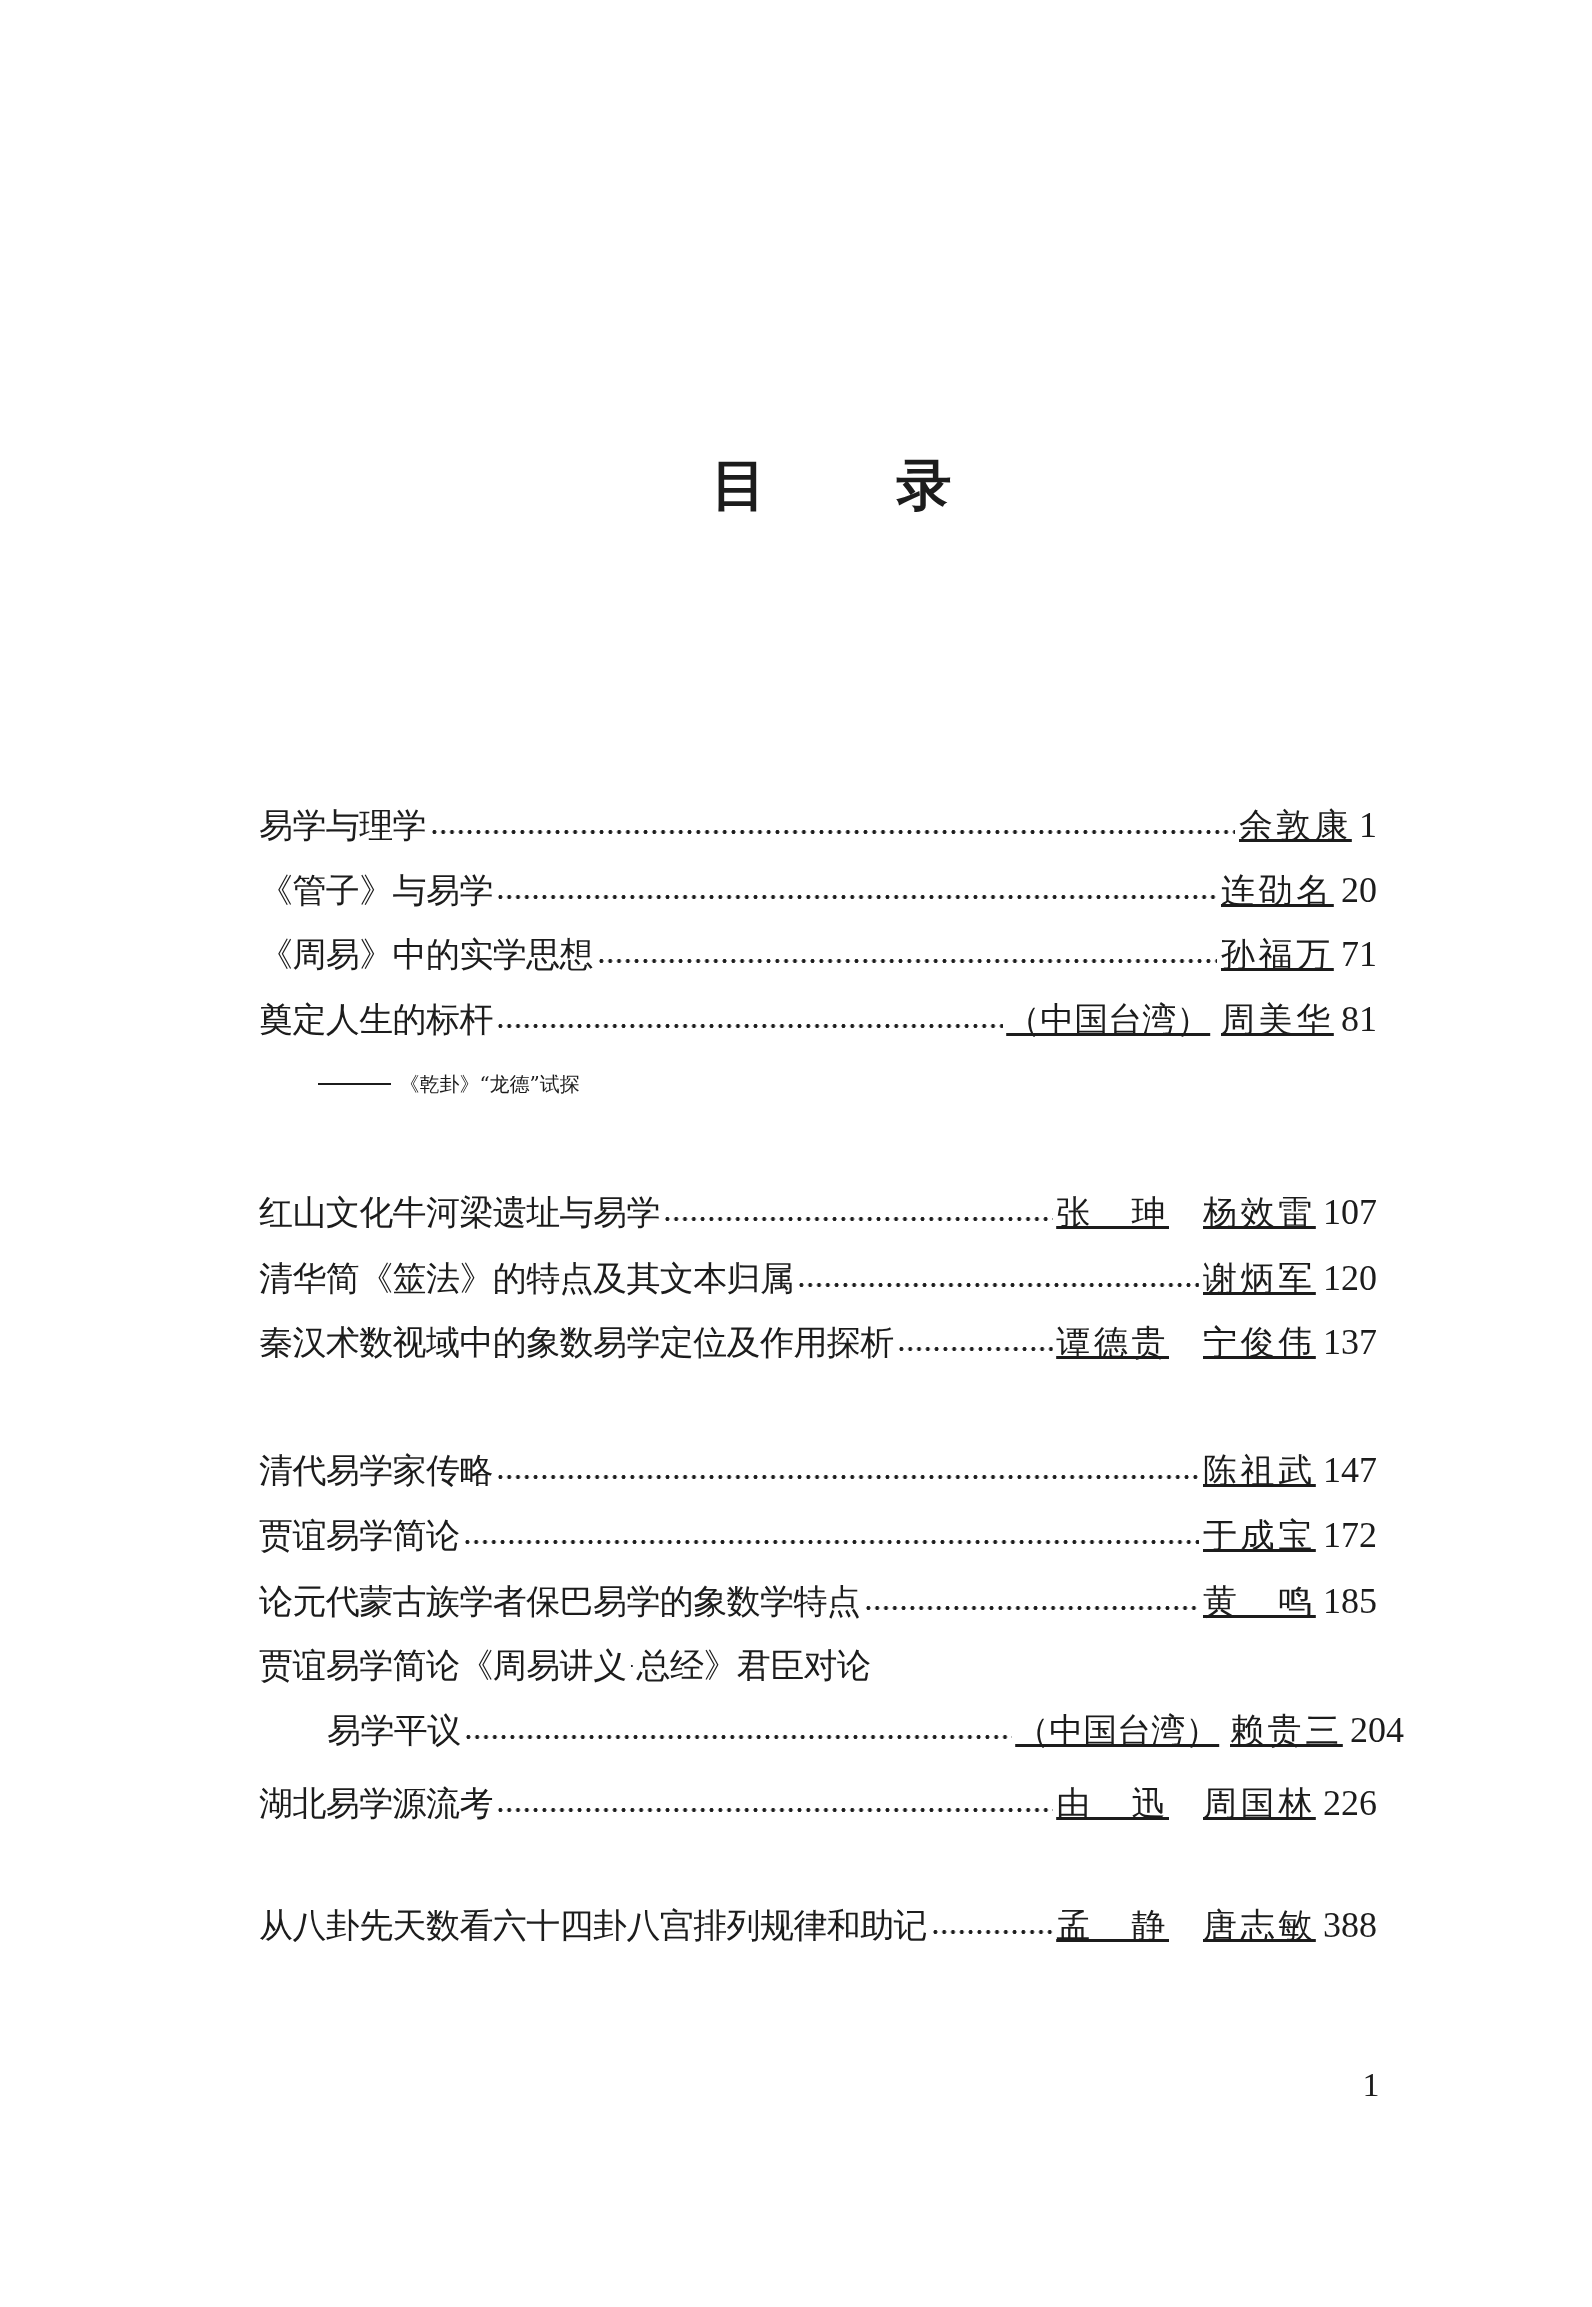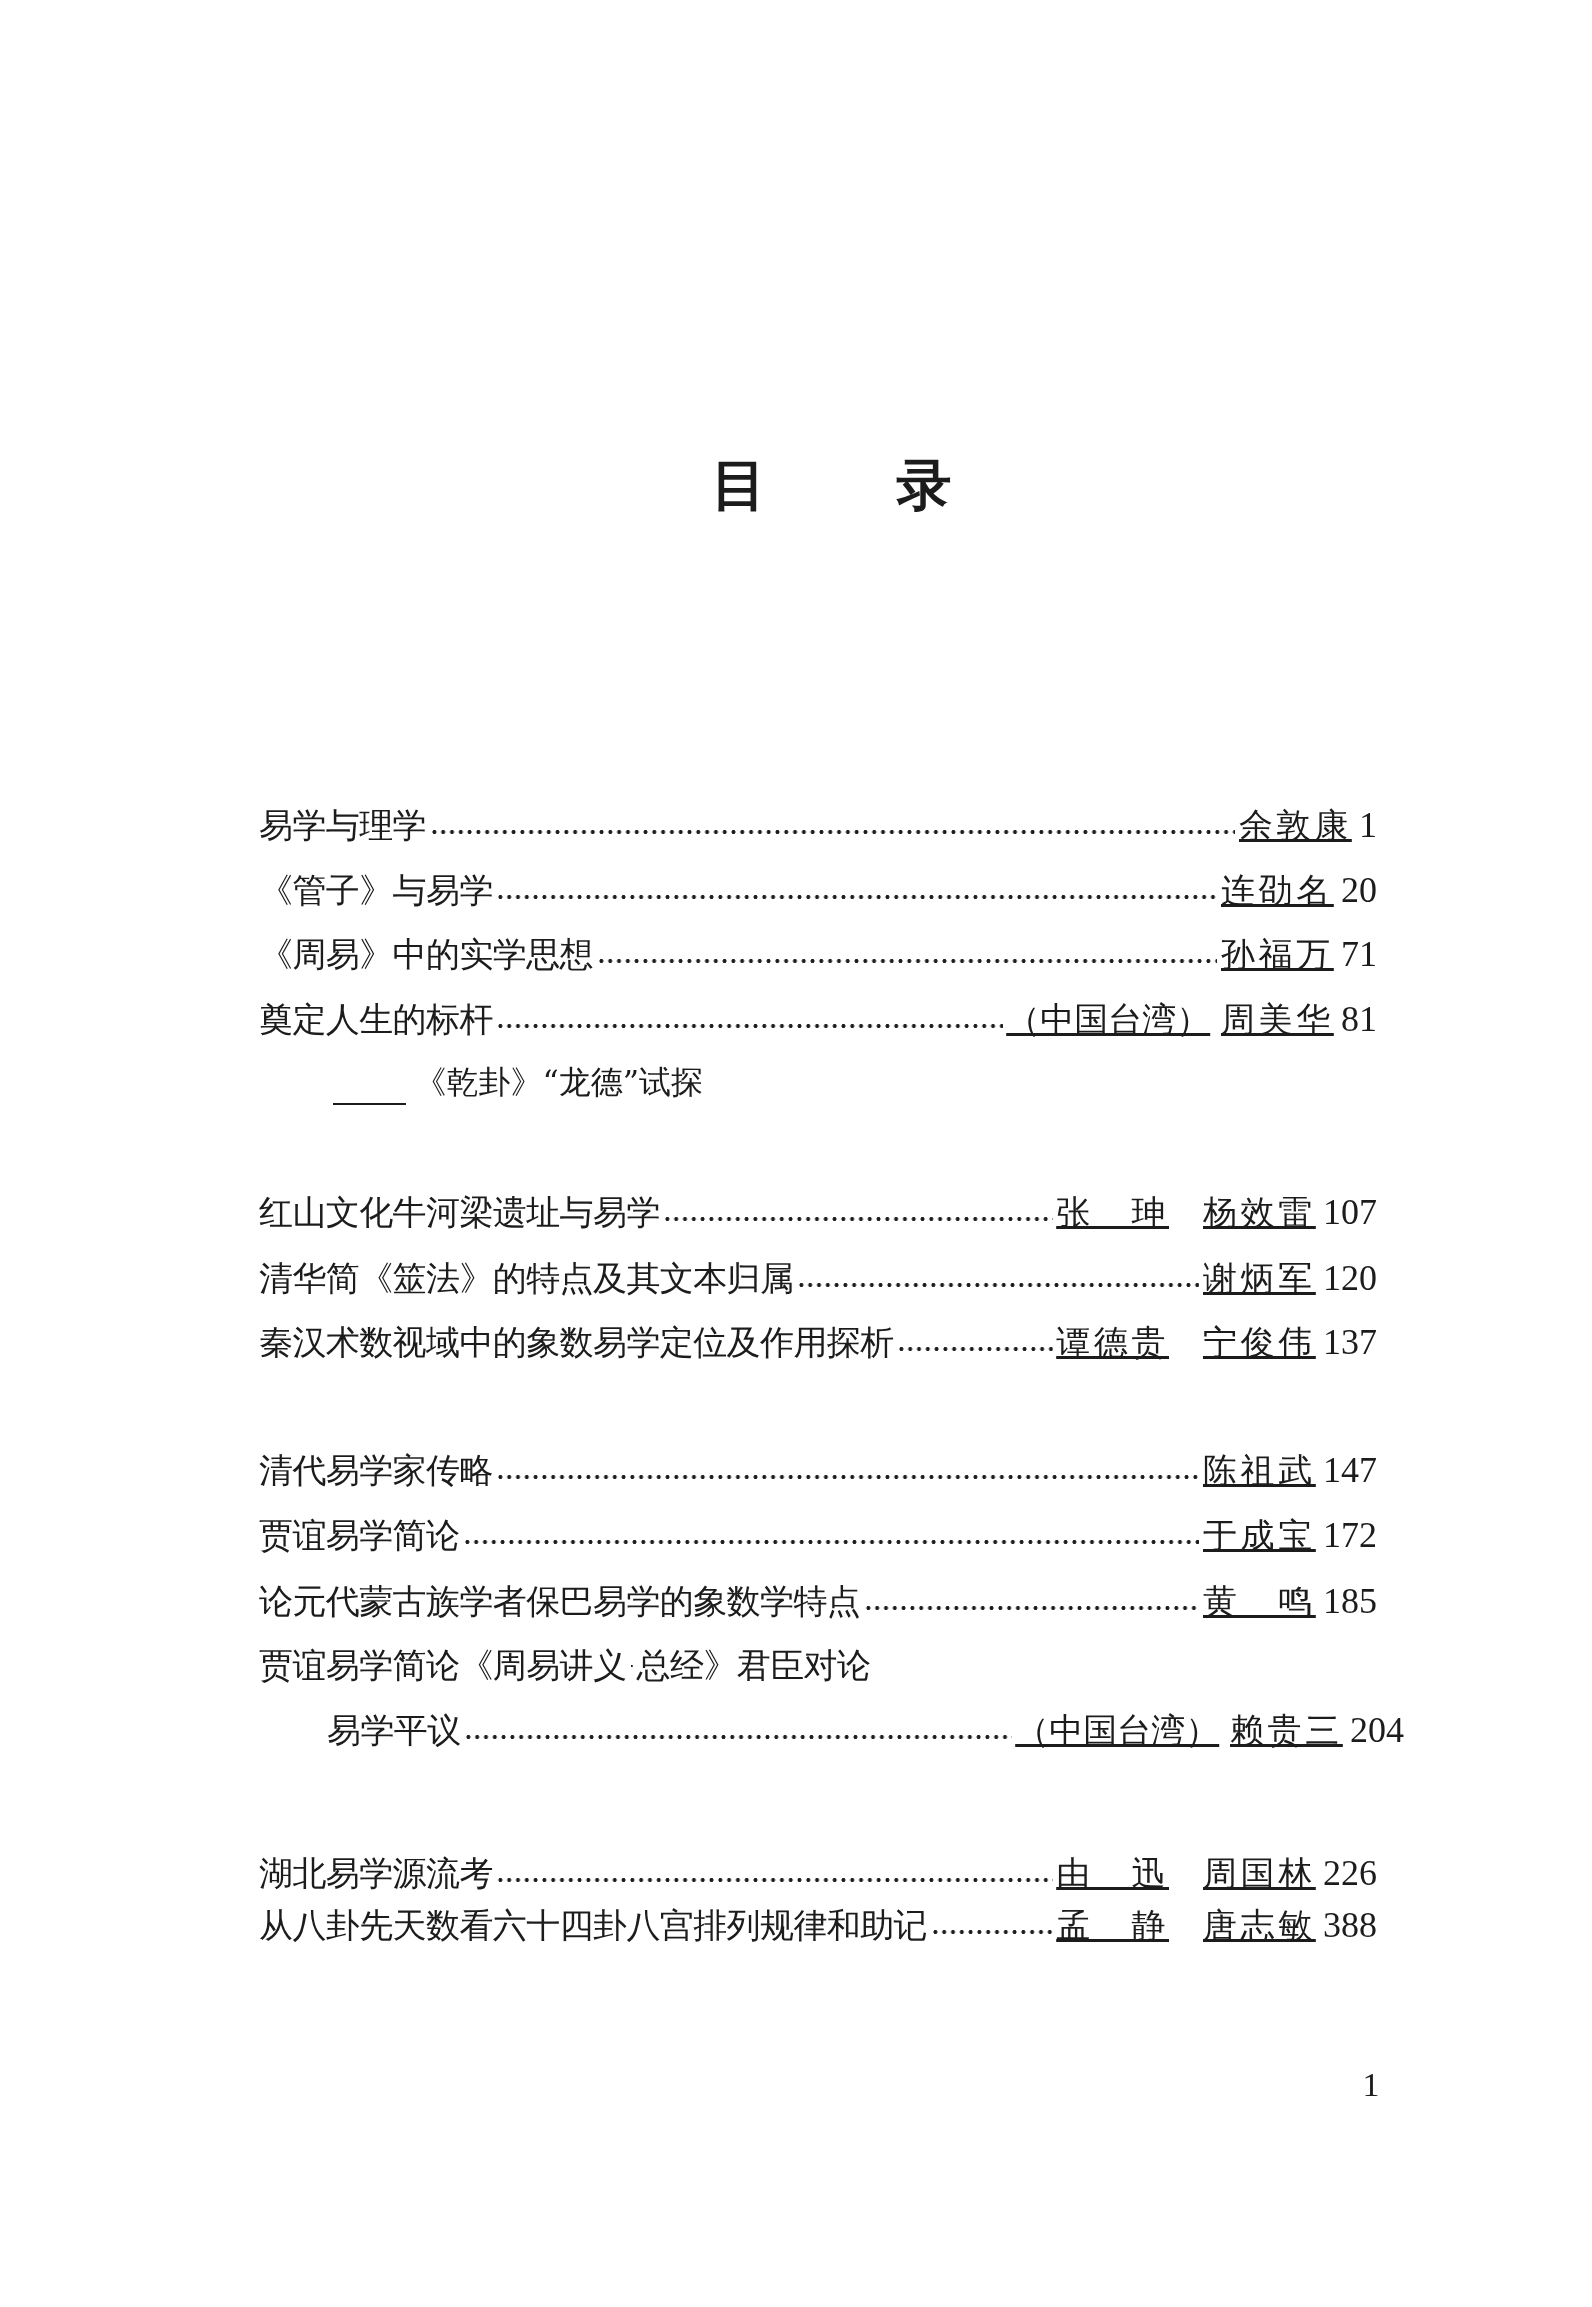--- a/index.html
+++ b/index.html
@@ -14,22 +14,22 @@
   .row.indent { left: 299px; width: 1077px; margin-left: 28px; }
   .row .t { flex: 0 0 auto; font-family: "DejaVu Sans", "Liberation Sans", sans-serif; font-weight: 300; letter-spacing: -0.6px; }
   .row .lead { flex: 1 1 auto; height: 42px; margin: 0 3.6px;
                background-image: radial-gradient(circle, #1c1c1c 1.8px, transparent 2.2px);
                background-size: 8.8px 8.4px; background-repeat: repeat-x; background-position: left 24px; }
   .row .a { flex: 0 0 auto; font-family: "DejaVu Serif", "Liberation Serif", serif; text-decoration: underline; }
   .row .a .region { margin-right: 10.8px; }
   .row .a .name { letter-spacing: 3.6px; }
   .row .a .gap { display: inline-block; width: 34px; }
   .row .p { flex: 0 0 auto; margin-left: 7.2px; font-family: "Liberation Serif", "DejaVu Serif", serif; font-size: 36px; }
-  .sub { position: absolute; left: 333px; height: 42px; display: flex; align-items: flex-end;
-         font-size: 32px; white-space: nowrap; font-family: "DejaVu Serif", "Liberation Serif", serif; }
+  .sub { position: absolute; left: 318px; height: 42px; display: flex; align-items: center;
+         font-size: 20px; white-space: nowrap; font-family: "DejaVu Serif", "Liberation Serif", serif; }
   .sub .dash { display: inline-block; width: 73px; height: 2.4px; background: #1c1c1c; margin-right: 8.4px; }
   .folio { position: absolute; top: 2066px; left: 1359px; width: 24px; text-align: center;
            font-family: "Liberation Serif", "DejaVu Serif", serif; font-size: 34px; }
 </style>
 </head>
 <body>
 
 <div class="title">
   <span>目</span>
   <span>录</span>
@@ -103,21 +103,21 @@
 </div>
 <div class="row" style="top:1644px">
   <span class="t">贾谊易学简论《周易讲义·总经》君臣对论</span>
 </div>
 <div class="row indent" style="top:1709px">
   <span class="t">易学平议</span>
   <span class="lead"></span>
   <span class="a"><span class="region">（中国台湾）</span><span class="name">赖贵三</span></span>
   <span class="p">204</span>
 </div>
-<div class="row" style="top:1852px">
+<div class="row" style="top:1782px">
   <span class="t">湖北易学源流考</span>
   <span class="lead"></span>
   <span class="a"><span class="name">由　迅</span><span class="gap"></span><span class="name">周国林</span></span>
   <span class="p">226</span>
 </div>
 
 <div class="row" style="top:1904px">
   <span class="t">从八卦先天数看六十四卦八宫排列规律和助记</span>
   <span class="lead"></span>
   <span class="a"><span class="name">孟　静</span><span class="gap"></span><span class="name">唐志敏</span></span>

